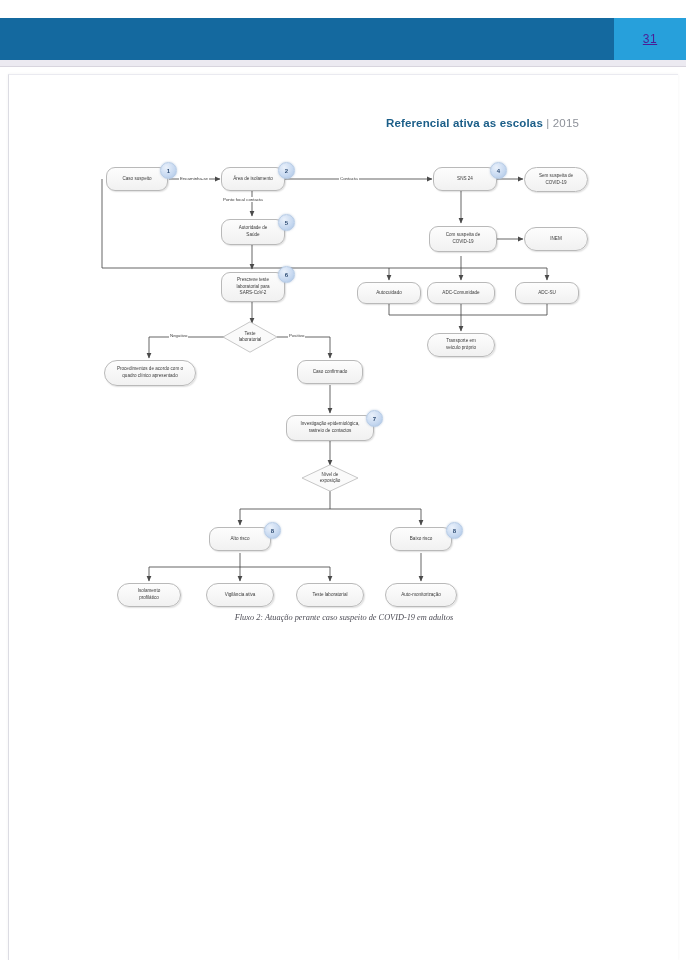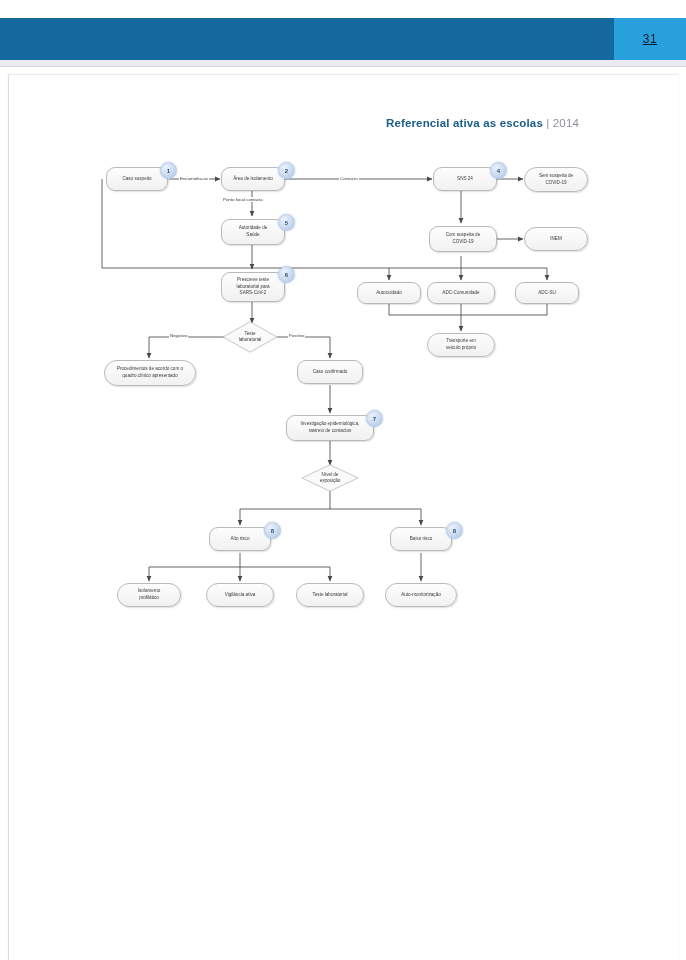--- a/index.html
+++ b/index.html
@@ -24,21 +24,21 @@
   .header-bar {
     position: absolute; left: 0; top: 18px; width: 686px; height: 42px;
     background: #14699f;
   }
   .page-num-box {
     position: absolute; right: 0; top: 18px; width: 72px; height: 42px;
     background: #27a0db;
     display: flex; align-items: center; justify-content: center;
   }
   .page-num-box span {
-    color: #0f172a; font-size: 12px; letter-spacing: .5px; text-decoration: underline;
+    color: #4c1d95; font-size: 12px; letter-spacing: .5px; text-decoration: underline;
   }
   .header-underline {
     position: absolute; left: 0; top: 60px; width: 686px; height: 7px;
     background: #eceaf1;
     border-bottom: 1px solid #d8d5de;
   }
 
   
   .sheet {
     position: absolute; left: 8px; top: 74px;
@@ -139,21 +139,21 @@
   <div class="page-num-box">
     <span>31</span>
   </div>
   <div class="header-underline"></div>
 
   <div class="sheet">
 
     <div class="doc-title">
       <span>Referencial ativa as escolas</span>
       <span class="year">|</span>
-      <span class="year">2014</span>
+      <span class="year">2015</span>
     </div>
 
     <div class="chart">
 
       <svg width="670" height="560" viewBox="0 0 670 560">
         <defs>
           <marker id="ah" markerWidth="6" markerHeight="6" refX="5" refY="3" orient="auto" markerUnits="userSpaceOnUse">
             <path d="M0,0.6 L5.4,3 L0,5.4 z" fill="#4a4a4a"></path>
           </marker>
         </defs>
@@ -358,15 +358,18 @@
         <span>ADC-SU</span>
       </div>
 
       <div class="node pill" style="left:418px; top:258px; width:68px; height:24px; flex-direction:column;">
         <span>Transporte em</span>
         <span>veículo próprio</span>
       </div>
 
     </div>
 
+    <div class="caption">
+      <span>Fluxo 2: Atuação perante caso suspeito de COVID-19 em adultos</span>
+    </div>
 
   </div>
 </div>
 
 </body></html>

